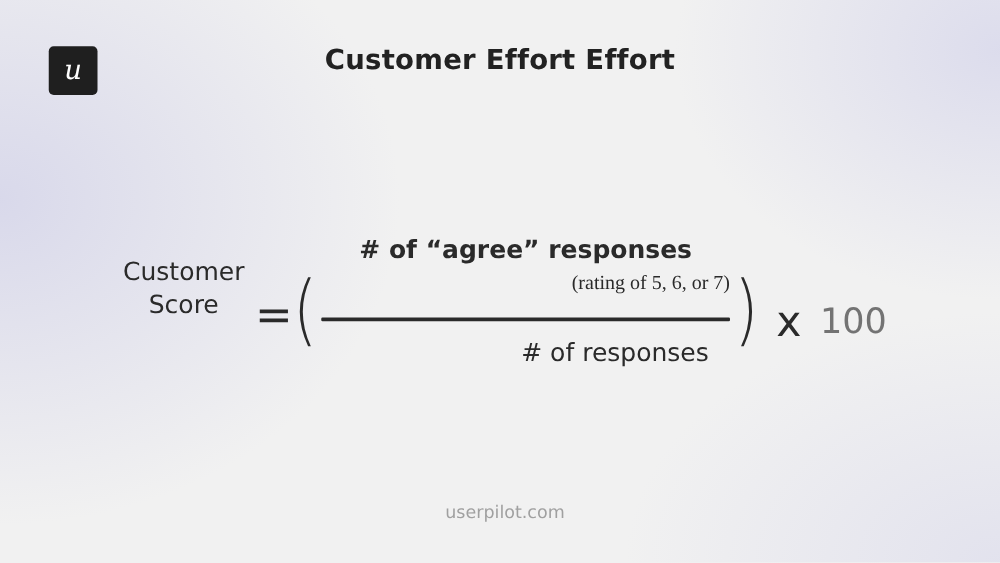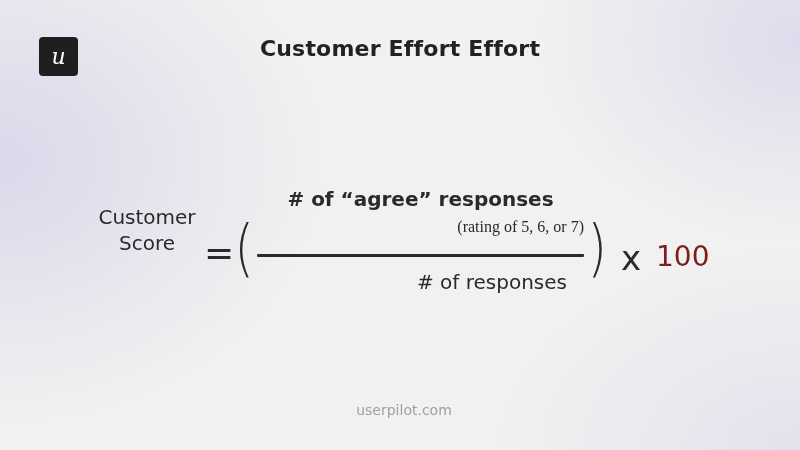--- a/index.html
+++ b/index.html
@@ -54,21 +54,21 @@
     }
     .den {
       position: absolute; left: 240px; width: 327px; text-align: right; top: 270px;
       font-size: 20px; color: #2a2a2a;
     }
     .times {
       position: absolute; left: 621px; top: 238px; font-size: 34px; color: #2a2a2a;
       font-family: "DejaVu Sans", sans-serif;
     }
     .hundred {
-      position: absolute; left: 656px; top: 240px; font-size: 28px; color: #7f1d1d;
+      position: absolute; left: 656px; top: 240px; font-size: 28px; color: #737373;
     }
     .footer {
       position: absolute; left: 8px; right: 0; top: 402px; text-align: center;
       font-size: 14px; color: #a0a0a0;
     }
   </style>
 </head>
 <body>
 
 <div class="bg"></div>

